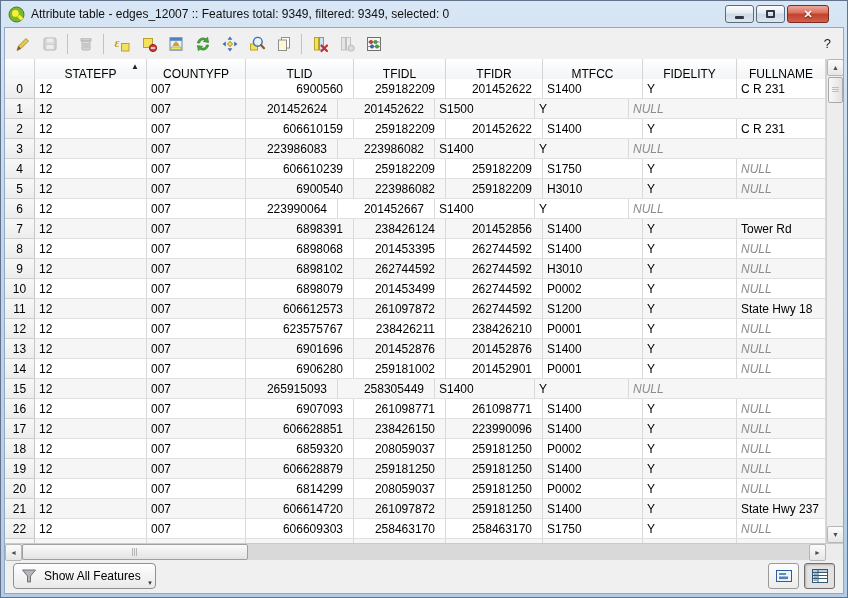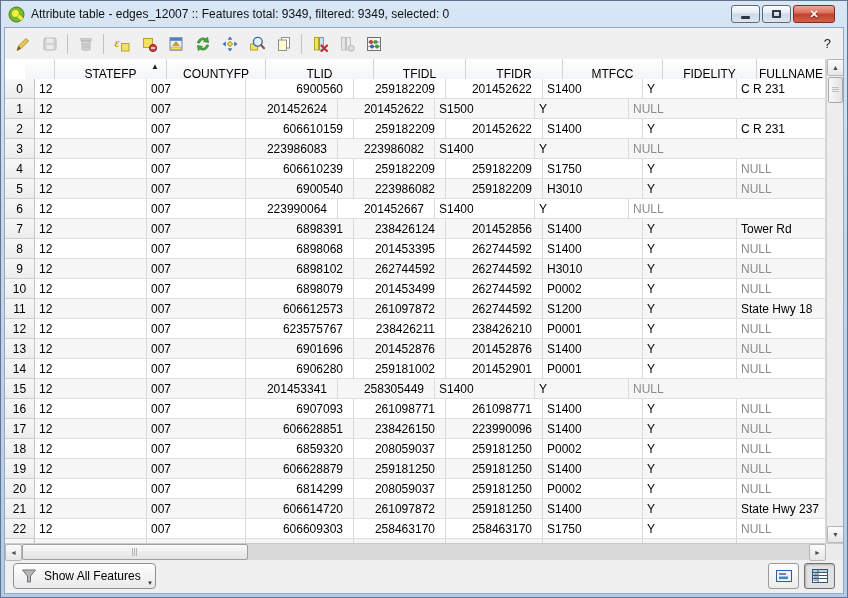--- a/index.html
+++ b/index.html
@@ -3,21 +3,21 @@
 <meta charset="utf-8">
 <style>
   * { box-sizing: border-box; margin: 0; padding: 0; }
   html,body { width:848px; height:598px; font-family:"Liberation Sans",sans-serif; }
   .window {
     position:relative; width:848px; height:598px;
     background:linear-gradient(180deg,#d8e6f5 0%,#c3d7ec 40%,#b3cbe6 100%);
     border:1px solid #62748c; overflow:hidden;
   }
   
-  .titlebar { height:24px; display:flex; align-items:center; padding:2px 12px 0 7px; }
+  .titlebar { height:24px; display:flex; align-items:center; padding:2px 18px 0 7px; }
   .app-icon { width:17px; height:17px; margin-right:6px; flex:0 0 auto; }
   .title-text { font-size:12px; color:#111; white-space:nowrap; overflow:hidden; }
   .win-btns { margin-left:auto; display:flex; gap:2px; }
   .wbtn {
     width:29px; height:18px; border:1px solid #5d6b7e; border-radius:3px;
     background:linear-gradient(180deg,#fdfdfe 0%,#e4ebf3 45%,#cdd9e6 50%,#dde6f0 100%);
     display:flex; align-items:center; justify-content:center; cursor:default;
   }
   .wbtn.close {
     width:42px; border-color:#7e2b20;
@@ -33,21 +33,21 @@
   }
   
   .toolbar { height:31px; display:flex; align-items:center; padding:2px 8px 2px 4px; background:#f0f0f0; }
   .tbtn { width:25px; height:25px; border:1px solid transparent; border-radius:2px;
           display:flex; align-items:center; justify-content:center; margin:0 1px; }
   .tbtn.disabled { filter:grayscale(1); opacity:.6; }
   .tsep { width:1px; height:20px; background:#c2c2c2; margin:0 4px; }
   .help { margin-left:auto; font-size:13px; color:#222; padding-right:4px; }
   
   .table-wrap { position:relative; flex:1; background:#fff; overflow:hidden; padding-right:17px; }
-  .header-row { display:flex; height:31px;margin-left:20px; }
+  .header-row { display:flex; height:31px; }
   .hcell {
     position:relative; display:flex; align-items:center; justify-content:center;
     font-size:12px; color:#000;
     background:linear-gradient(180deg,#ffffff 0%,#f4f5f7 60%,#eceef1 100%);
     border-right:1px solid #d4d4d4; border-bottom:1px solid #b9b9b9;
     white-space:nowrap; overflow:hidden;
   }
   .sort-arrow { position:absolute; right:7px; top:3px; font-size:8px; color:#222; }
   .tbody { position:absolute; left:0; right:17px; top:20px; bottom:0; overflow:hidden; }
   .trow { display:flex; height:20px; background:#fff; }
@@ -55,21 +55,21 @@
   .cell {
     font-size:12px; color:#000; border-right:1px solid #d9d9d9; border-bottom:1px solid #e0e0e0;
     display:flex; align-items:center; white-space:nowrap; overflow:hidden;
   }
   .cell.al { justify-content:flex-start; padding-left:4px; }
   .cell.ar { justify-content:flex-end; padding-right:10px; }
   .cell.rownum {
     justify-content:center; background:linear-gradient(180deg,#f7f7f7,#ededed);
     border-right:1px solid #c6c6c6; border-bottom:1px solid #cdcdcd; color:#000;
   }
-  .cell .nullv { color:#8c8c8c; }
+  .cell .nullv { color:#8c8c8c; font-style:italic; }
   .c0{width:30px; flex:0 0 30px;} .c1{width:112px; flex:0 0 112px;} .c2{width:99px; flex:0 0 99px;}
   .c3{width:108px; flex:0 0 108px;} .c4{width:92px; flex:0 0 92px;} .c5{width:97px; flex:0 0 97px;}
   .c6{width:100px; flex:0 0 100px;} .c7{width:94px; flex:0 0 94px;} .c8{flex:1 1 auto;}
   
   .vscroll { position:absolute; right:0; top:0; bottom:0; width:17px; background:#ededed; border-left:1px solid #d0d0d0; }
   .sbtn {
     width:17px; height:17px; background:linear-gradient(180deg,#fbfbfb,#e6e6e6);
     border:1px solid #b6b6b6; border-radius:2px; display:flex; align-items:center; justify-content:center;
     font-size:7px; color:#4d4d4d;
   }
@@ -450,21 +450,21 @@
             <div class="cell c6 al">P0001</div>
             <div class="cell c7 al">Y</div>
             <div class="cell c8 al">
               <span class="nullv">NULL</span>
             </div>
           </div>
           <div class="trow alt">
             <div class="cell rownum c0">15</div>
             <div class="cell c1 al">12</div>
             <div class="cell c2 al">007</div>
-            <div class="cell c4 ar">201453341</div>
+            <div class="cell c4 ar">265915093</div>
             <div class="cell c5 ar">258305449</div>
             <div class="cell c6 al">S1400</div>
             <div class="cell c7 al">Y</div>
             <div class="cell c8 al">
               <span class="nullv">NULL</span>
             </div>
           </div>
           <div class="trow">
             <div class="cell rownum c0">16</div>
             <div class="cell c1 al">12</div>

